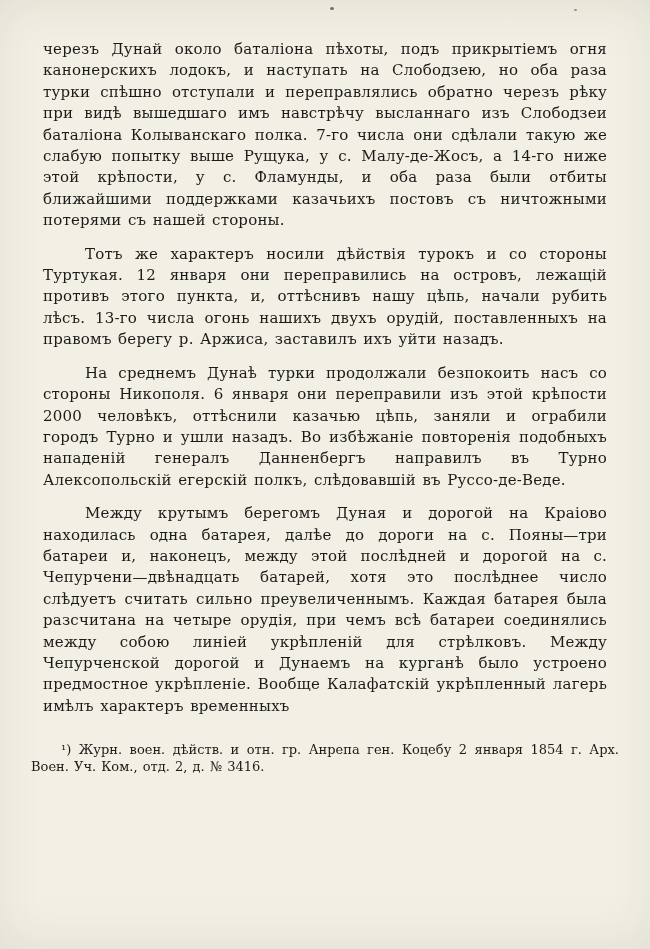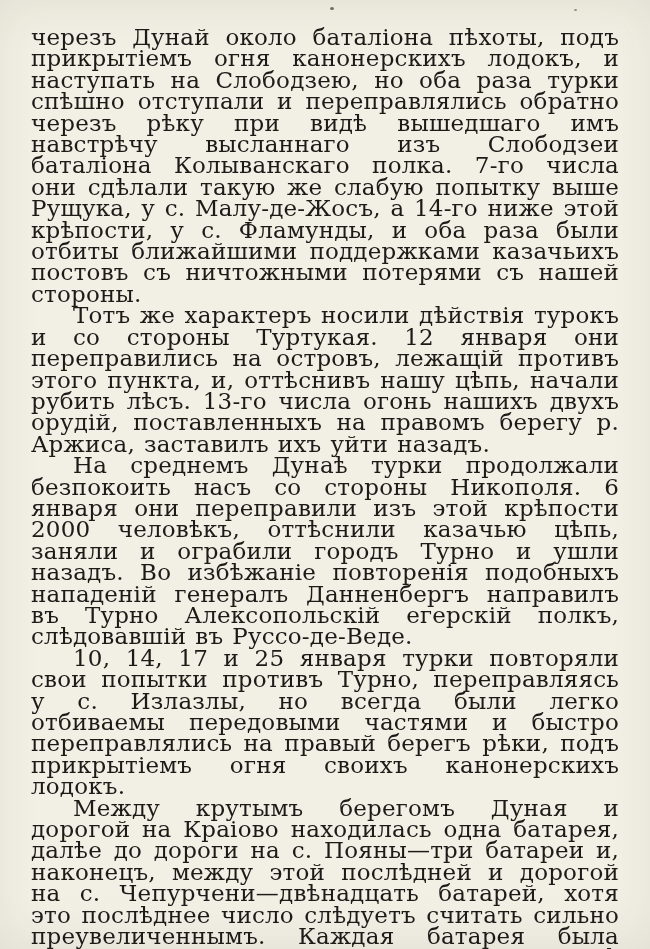--- a/index.html
+++ b/index.html
@@ -18,24 +18,24 @@
   .page {
     box-sizing: border-box;
     width: 650px;
     height: 949px;
     padding: 27px 31px 20px 31px;
     background: linear-gradient(180deg, #efece1 0%, #f2efe5 6%, #f2efe5 94%, #efece2 100%);
     box-shadow: inset 0 0 45px rgba(60,50,30,0.07);
     position: relative;
   }
   .text-block p {
-    margin: 0;
+    margin: 12px;
     text-align: justify;
     text-indent: 42px;
-    font-size: 23px;
+    font-size: 15px;
     line-height: 21.4px;
     word-spacing: 1.5px;
     letter-spacing: 0.2px;
   }
   .text-block p.flush {
     text-indent: 0;
   }
   .footnote {
     margin-top: 24px;
     font-size: 13px;
@@ -56,18 +56,18 @@
 <body>
 
 <div class="page">
   <span class="speck speck-1"></span>
   <span class="speck speck-2"></span>
 
   <div class="text-block">
     <p class="flush">черезъ Дунай около баталіона пѣхоты, подъ прикрытіемъ огня канонерскихъ лодокъ, и наступать на Слободзею, но оба раза турки спѣшно отступали и переправлялись обратно черезъ рѣку при видѣ вышедшаго имъ навстрѣчу высланнаго изъ Слободзеи баталіона Колыванскаго полка. 7-го числа они сдѣлали такую же слабую попытку выше Рущука, у с. Малу-де-Жосъ, а 14-го ниже этой крѣпости, у с. Фламунды, и оба раза были отбиты ближайшими поддержками казачьихъ постовъ съ ничтожными потерями съ нашей стороны.</p>
     <p>Тотъ же характеръ носили дѣйствія турокъ и со стороны Туртукая. 12 января они переправились на островъ, лежащій противъ этого пункта, и, оттѣснивъ нашу цѣпь, начали рубить лѣсъ. 13-го числа огонь нашихъ двухъ орудій, поставленныхъ на правомъ берегу р. Аржиса, заставилъ ихъ уйти назадъ.</p>
     <p>На среднемъ Дунаѣ турки продолжали безпокоить насъ со стороны Никополя. 6 января они переправили изъ этой крѣпости 2000 человѣкъ, оттѣснили казачью цѣпь, заняли и ограбили городъ Турно и ушли назадъ. Во избѣжаніе повторенія подобныхъ нападеній генералъ Данненбергъ направилъ въ Турно Алексопольскій егерскій полкъ, слѣдовавшій въ Руссо-де-Веде.</p>
-    <p>10, 14, 17 и 25 января турки повторяли свои попытки противъ Турно, переправляясь у с. Излазлы, но всегда были легко отбиваемы передовыми частями и быстро переправлялись на правый берегъ рѣки, подъ прикрытіемъ огня своихъ канонерскихъ лодокъ.</p>
     <p>Между крутымъ берегомъ Дуная и дорогой на Краіово находилась одна батарея, далѣе до дороги на с. Пояны—три батареи и, наконецъ, между этой послѣдней и дорогой на с. Чепурчени—двѣнадцать батарей, хотя это послѣднее число слѣдуетъ считать сильно преувеличеннымъ. Каждая батарея была разсчитана на четыре орудія, при чемъ всѣ батареи соединялись между собою линіей укрѣпленій для стрѣлковъ. Между Чепурченской дорогой и Дунаемъ на курганѣ было устроено предмостное укрѣпленіе. Вообще Калафатскій укрѣпленный лагерь имѣлъ характеръ временныхъ</p>
   </div>
 
+  <div class="footnote">¹) Журн. воен. дѣйств. и отн. гр. Анрепа ген. Коцебу 2 января 1854 г. Арх. Воен. Уч. Ком., отд. 2, д. № 3416.</div>
 
 </div>
 
 </body></html>

